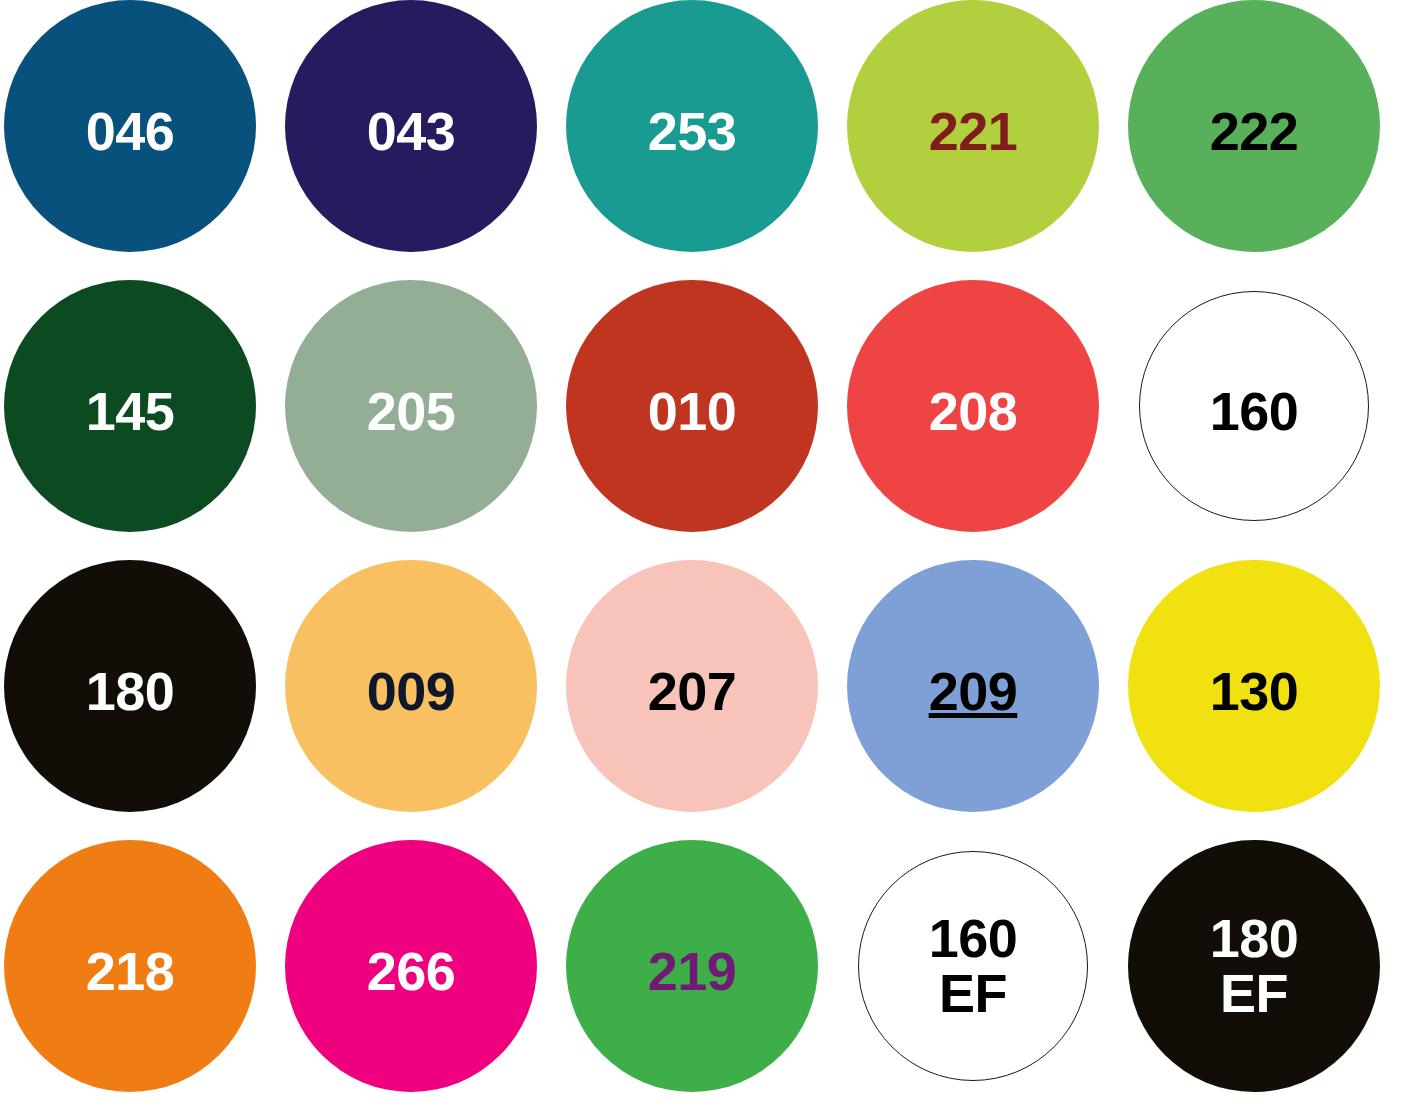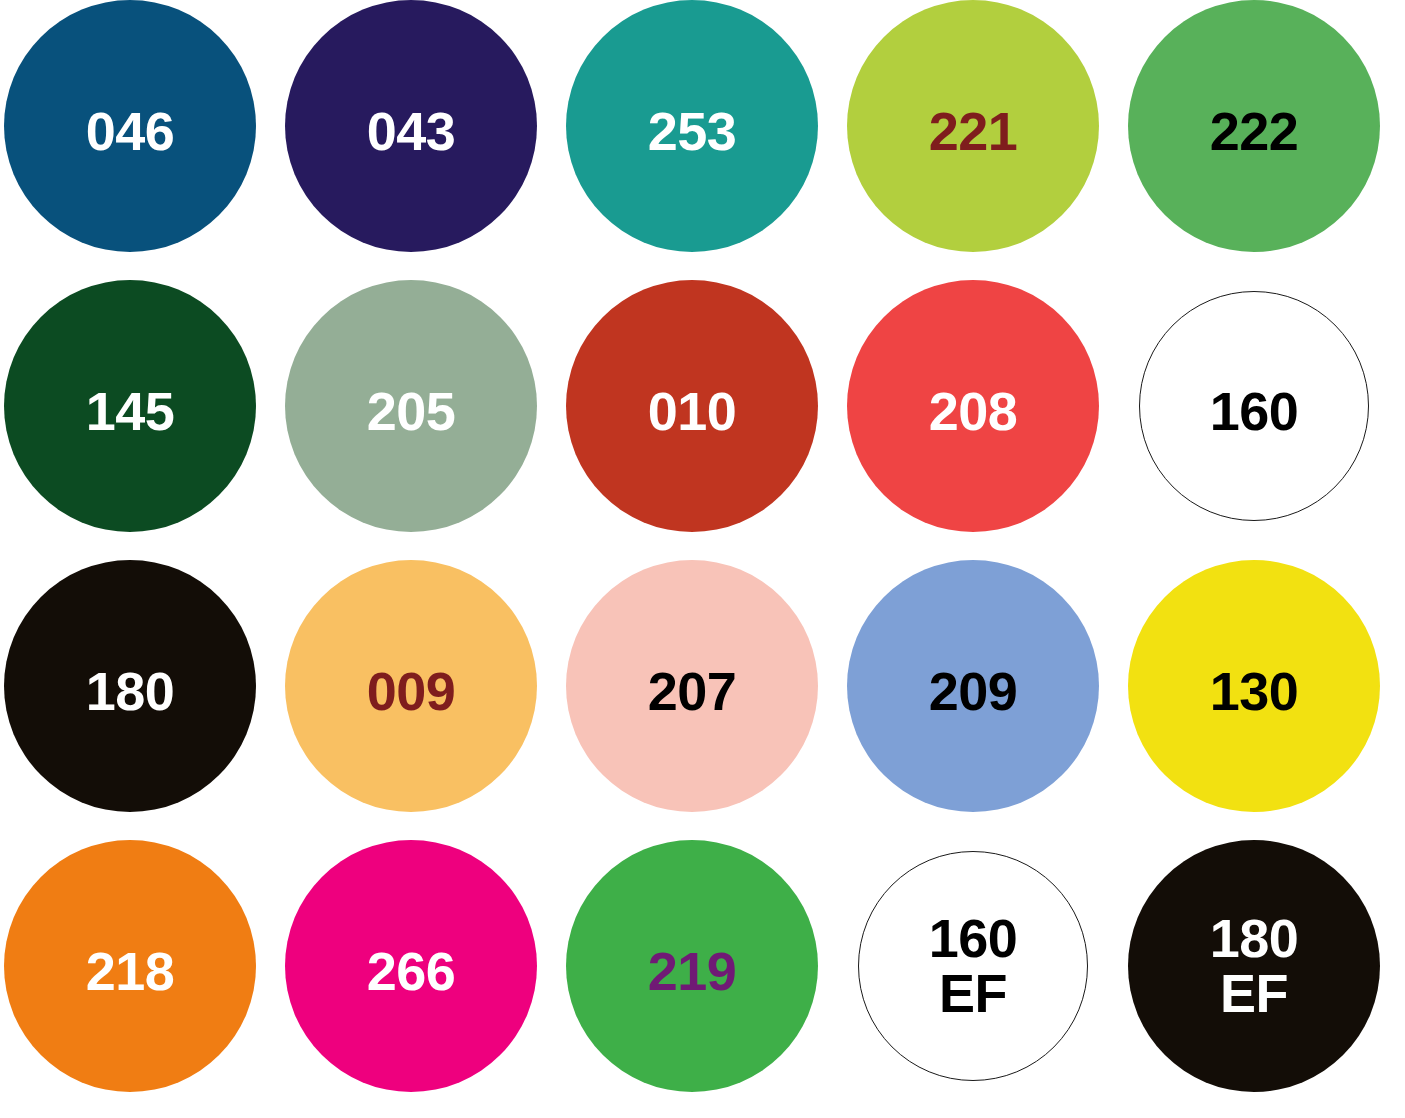--- a/index.html
+++ b/index.html
@@ -85,27 +85,27 @@
       <div class="swatch" style="width: 252px; height: 252px; left: 847px; top: 280px; background: #ef4444;">
         <div class="swatch-label" style="color: rgb(255, 255, 255); transform: translateY(6px);"><span>208</span></div>
       </div>
       <div class="swatch outlined" style="width: 230px; height: 230px; left: 1139px; top: 291px;">
         <div class="swatch-label" style="color: rgb(0, 0, 0); transform: translateY(6px);"><span>160</span></div>
       </div>
       <div class="swatch" style="width: 252px; height: 252px; left: 4px; top: 560px; background: rgb(19, 13, 7);">
         <div class="swatch-label" style="color: rgb(255, 255, 255); transform: translateY(6px);"><span>180</span></div>
       </div>
       <div class="swatch" style="width: 252px; height: 252px; left: 285px; top: 560px; background: rgb(249, 192, 98);">
-        <div class="swatch-label" style="color: #7f1d1d; transform: translateY(6px);"><span>009</span></div>
+        <div class="swatch-label" style="color: #0f172a; transform: translateY(6px);"><span>009</span></div>
       </div>
       <div class="swatch" style="width: 252px; height: 252px; left: 566px; top: 560px; background: rgb(248, 195, 184);">
         <div class="swatch-label" style="color: rgb(0, 0, 0); transform: translateY(6px);"><span>207</span></div>
       </div>
       <div class="swatch" style="width: 252px; height: 252px; left: 847px; top: 560px; background: rgb(126, 160, 214);">
-        <div class="swatch-label" style="color: rgb(0, 0, 0); transform: translateY(6px);"><span>209</span></div>
+        <div class="swatch-label" style="color: rgb(0, 0, 0); transform: translateY(6px); text-decoration: underline;"><span>209</span></div>
       </div>
       <div class="swatch" style="width: 252px; height: 252px; left: 1128px; top: 560px; background: rgb(242, 225, 17);">
         <div class="swatch-label" style="color: rgb(0, 0, 0); transform: translateY(6px);"><span>130</span></div>
       </div>
       <div class="swatch" style="width: 252px; height: 252px; left: 4px; top: 840px; background: rgb(240, 125, 19);">
         <div class="swatch-label" style="color: rgb(255, 255, 255); transform: translateY(6px);"><span>218</span></div>
       </div>
       <div class="swatch" style="width: 252px; height: 252px; left: 285px; top: 840px; background: rgb(238, 0, 126);">
         <div class="swatch-label" style="color: rgb(255, 255, 255); transform: translateY(6px);"><span>266</span></div>
       </div>

